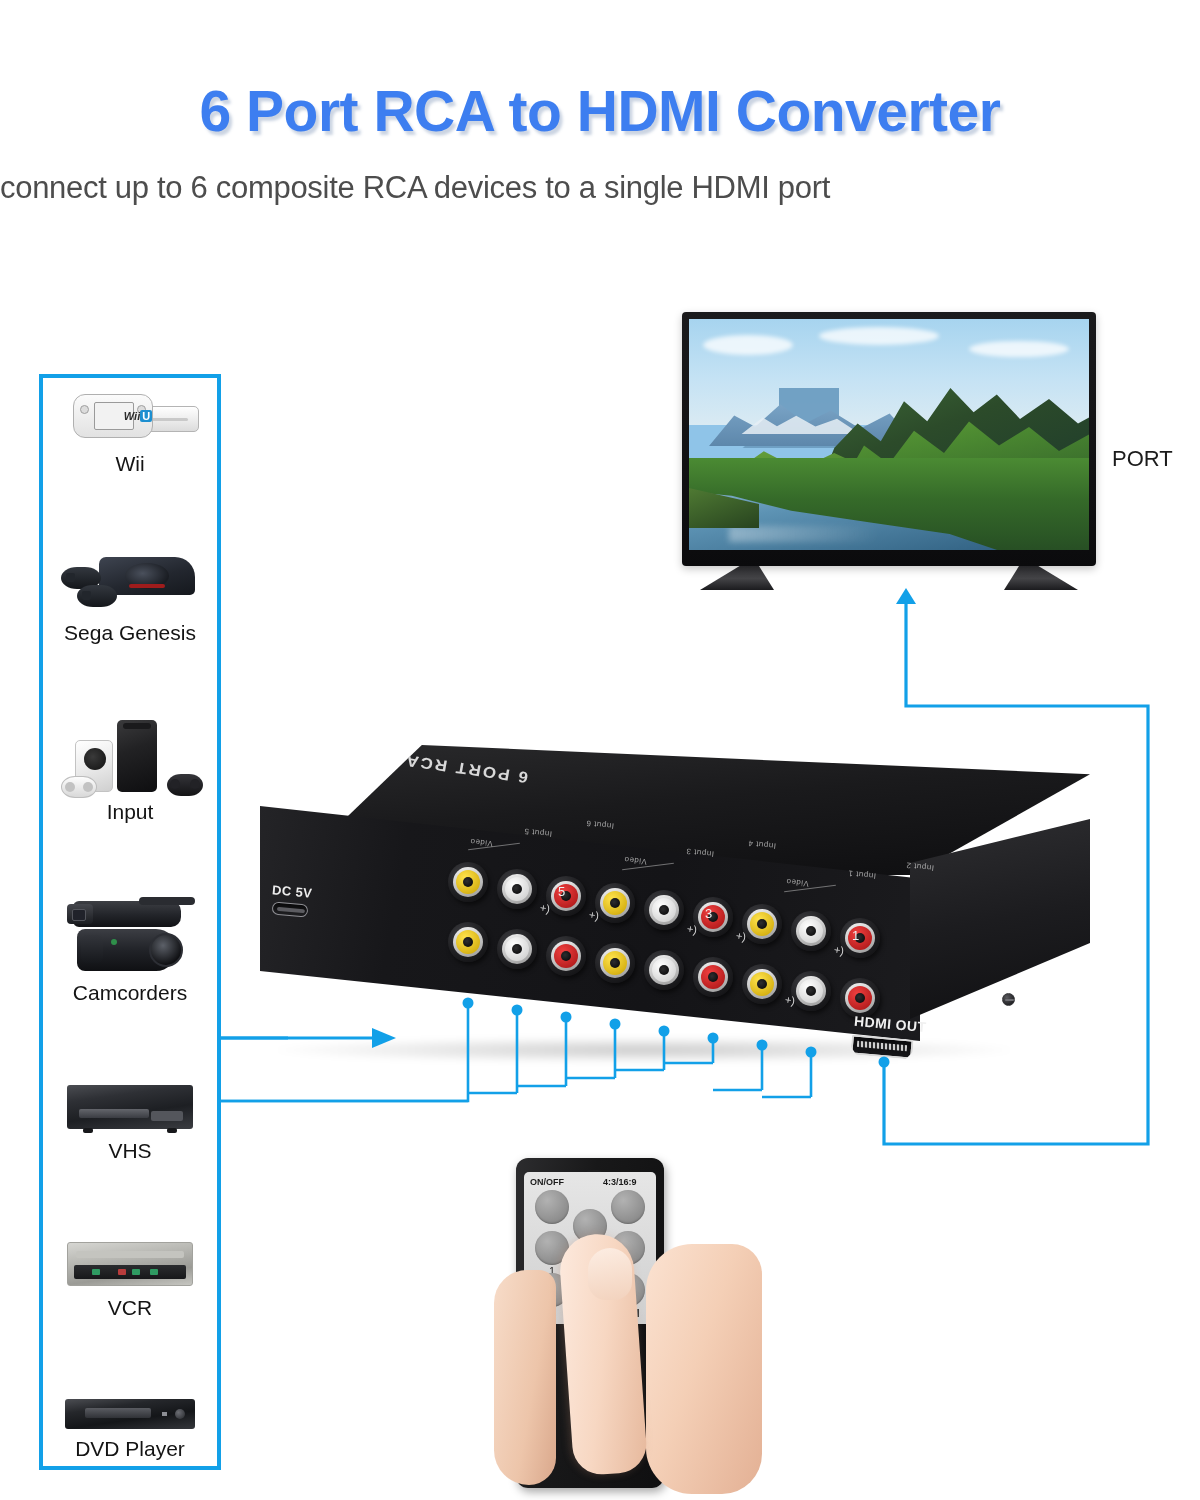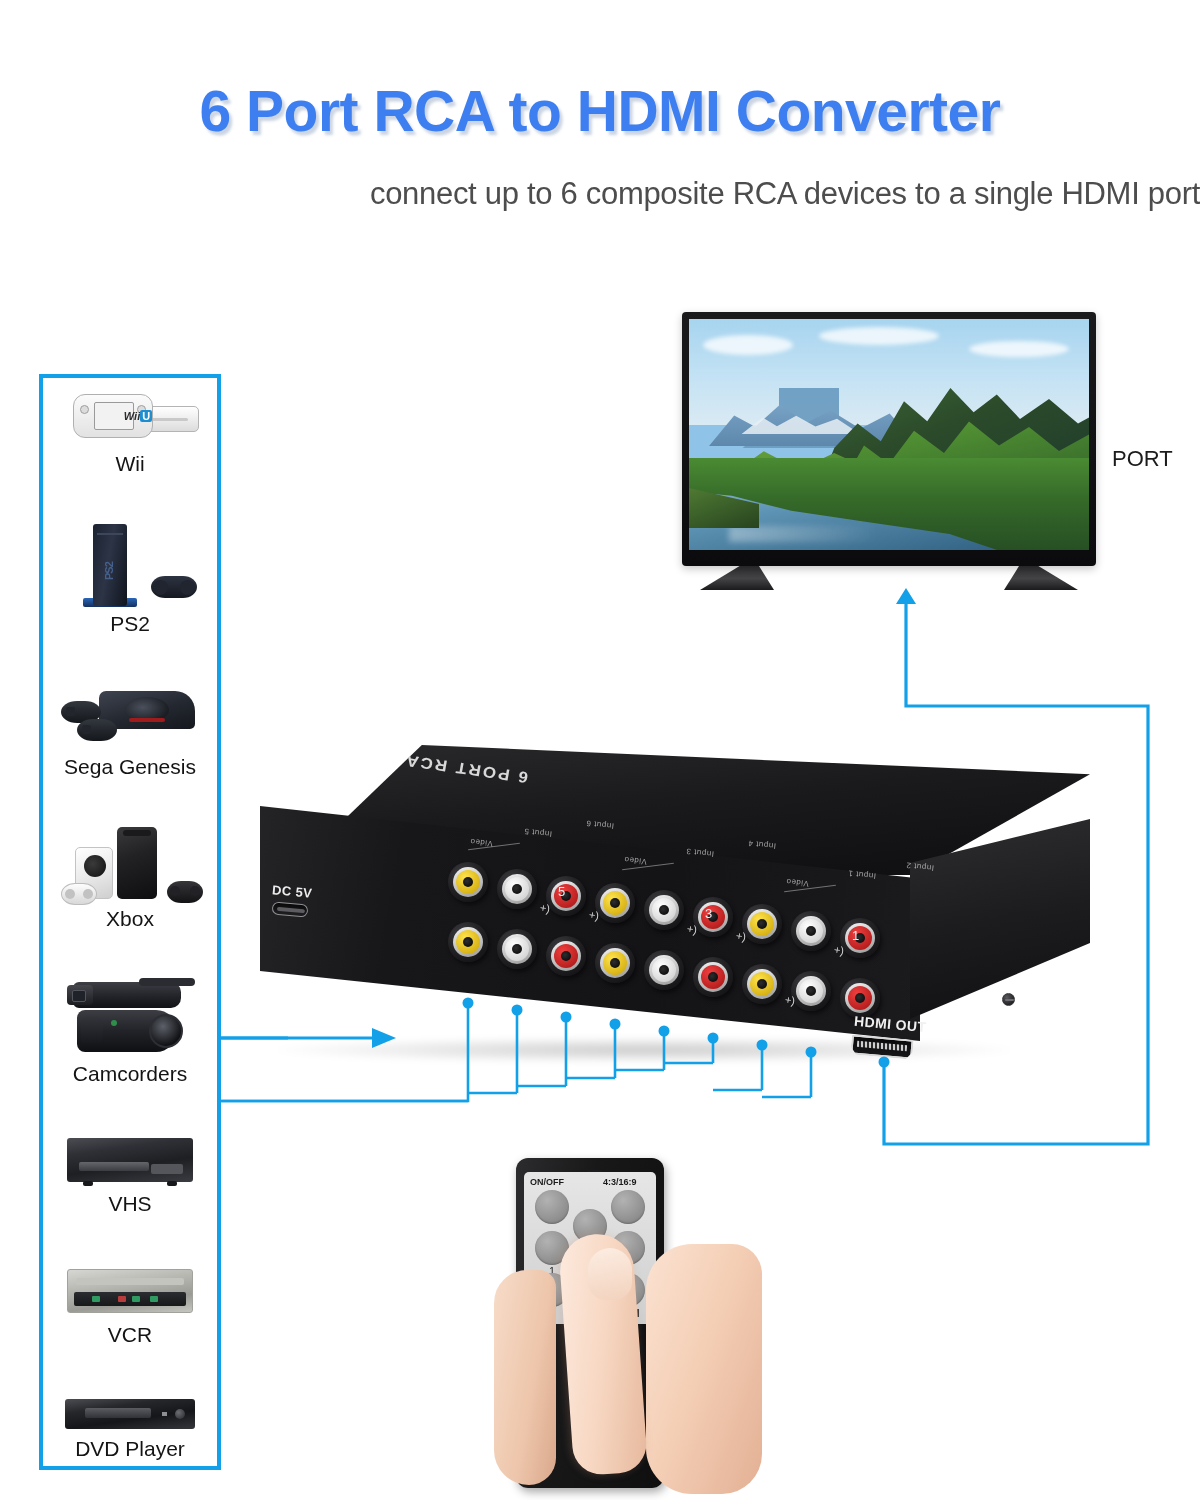--- a/index.html
+++ b/index.html
@@ -16,22 +16,22 @@
   #page-title {
     position: absolute; top: 78px; left: 0; width: 1200px;
     text-align: center;
     font-size: 57px; font-weight: bold;
     color: #3d7ef0;
     letter-spacing: -0.5px;
     text-shadow: 3px 4px 3px rgba(140,160,190,0.45);
     white-space: nowrap;
   }
   #page-subtitle {
-    position: absolute; top: 176px; left: 0; width: 1200px;
-    text-align: right;
+    position: absolute; top: 170px; left: 0; width: 1200px;
+    text-align: left;
     font-size: 31px; color: #4d4d4d;
     letter-spacing: -0.3px;
     white-space: nowrap;
   }
 
   
   #device-panel {
     position: absolute; left: 39px; top: 374px;
     width: 182px; height: 1096px;
     border: 4px solid #12a0e8;
@@ -587,30 +587,20 @@
         <div class="wii-stick l"></div>
         <div class="wii-stick r"></div>
         <div class="wii-screen">
             <span class="wii-logo">Wii<b>U</b></span>
           </div>
       </div>
     </div>
     <div class="device-label">Wii</div>
   </div>
 
-  <div class="device-item">
-    <div class="device-art art-ps2">
-      <div class="ps2-base"></div>
-      <div class="ps2-tower">
-          <div class="ps2-badge">PS2</div>
-        </div>
-      <div class="ps2-pad"></div>
-    </div>
-    <div class="device-label">PS2</div>
-  </div>
 
   <div class="device-item">
     <div class="device-art art-sega">
       <div class="sega-body">
         <div class="sega-disc"></div>
         <div class="sega-redline"></div>
       </div>
       <div class="sega-pad a"></div>
       <div class="sega-pad b"></div>
     </div>
@@ -618,21 +608,21 @@
   </div>
 
 
   <div class="device-item">
     <div class="device-art art-xbox">
       <div class="xb-series-x"></div>
       <div class="xb-series-s"></div>
       <div class="xb-pad white"></div>
       <div class="xb-pad black"></div>
     </div>
-    <div class="device-label">Xbox</div>
+    <div class="device-label">Input</div>
   </div>
 
   <div class="device-item">
     <div class="device-art art-cam">
       <div class="cam-top">
           <div class="cam-vf"></div>
           <div class="cam-handle"></div>
         </div>
       <div class="cam-body">
         <div class="cam-grip"></div>

